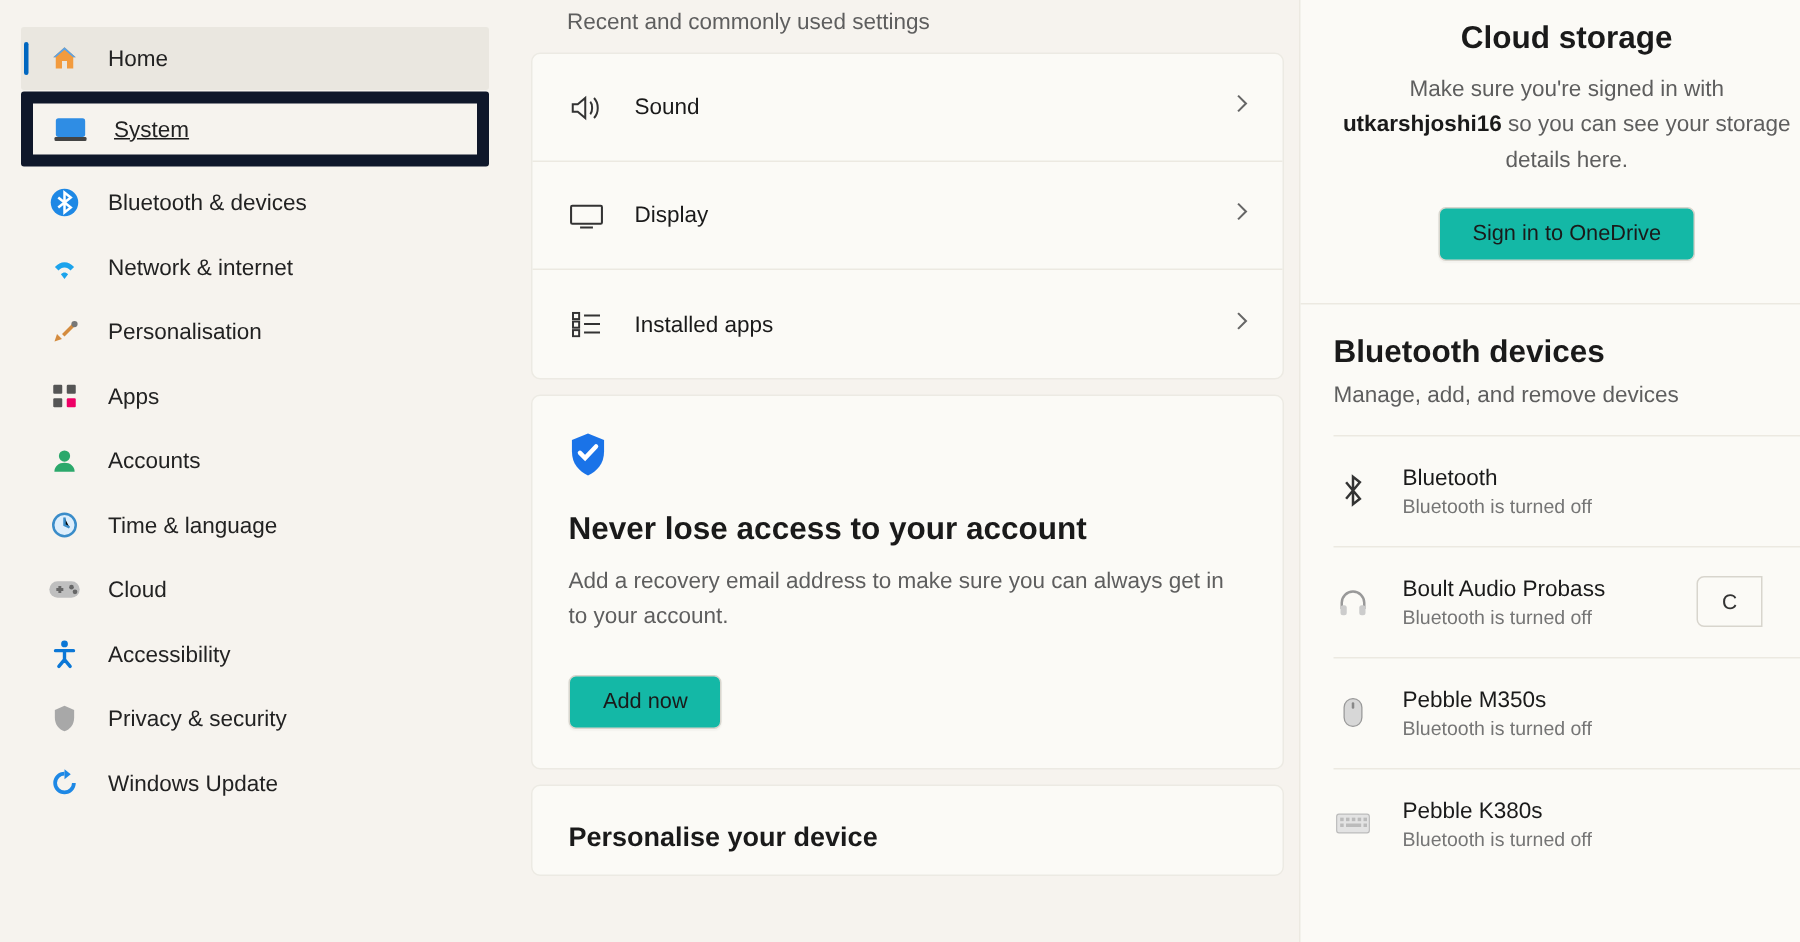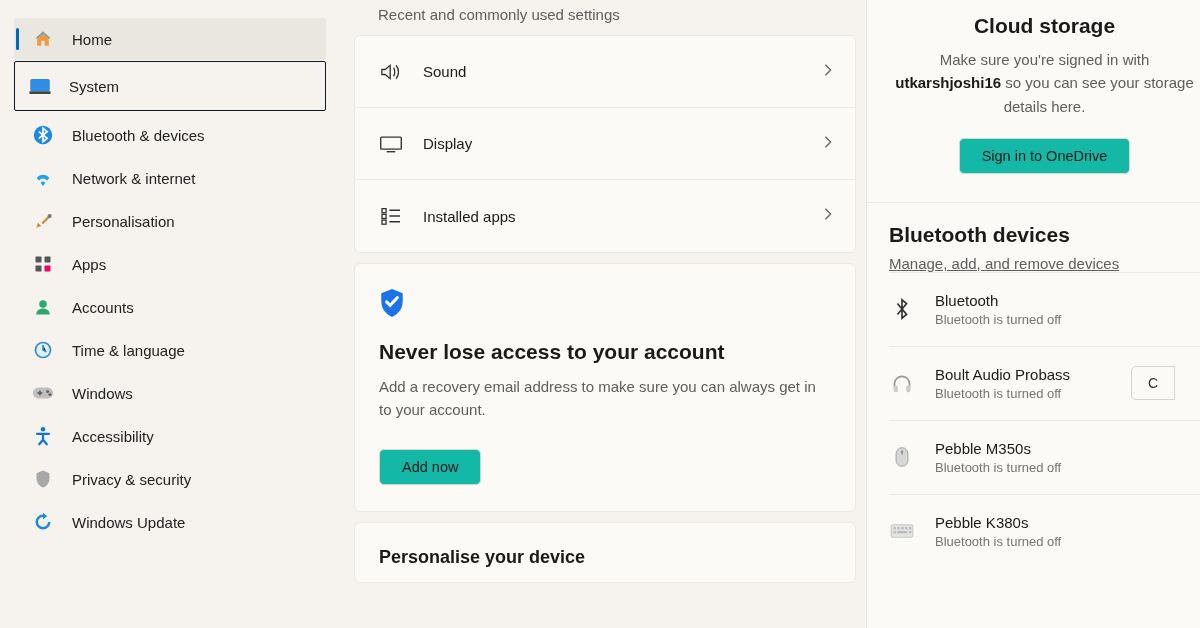--- a/index.html
+++ b/index.html
@@ -48,27 +48,28 @@
     width: 22px;
     height: 22px;
     display: flex;
     align-items: center;
     justify-content: center;
     margin-right: 18px;
     flex: 0 0 22px;
   }
   .side-label { font-size: 15px; color: #222; }
   .highlight-box {
-    border: 1px solid #0f172a;
+    border: 8px solid #0f172a;
     border-radius: 2px;
     height: 50px;
     display: flex;
     align-items: center;
     padding-left: 14px;
     margin: 1px 0 3px 0;
+    text-decoration: underline;
   }
   .highlight-box .side-ico { margin-right: 18px; }
   
   .main {
     position: absolute;
     left: 354px;
     top: 0;
     width: 502px;
     height: 448px;
   }
@@ -156,21 +157,21 @@
     margin-bottom: 20px;
   }
   .right-desc b { color: #1a1a1a; font-weight: 600; }
   .right-btn { margin-bottom: 28px; }
   .divider { height: 1px; background: #ece9e1; margin: 0; }
   .bt-section { padding: 20px 0 0 22px; }
   .bt-title { font-size: 21px; font-weight: 600; margin-bottom: 8px; }
   .bt-sub {
     font-size: 15px;
     color: #5e5e5e;
-    text-decoration: underline;
+    margin-bottom: 18px;
   }
   .bt-row {
     display: flex;
     align-items: center;
     height: 74px;
     border-top: 1px solid #ece9e1;
     padding-right: 25px;
   }
   .bt-ico {
     width: 26px;
@@ -287,21 +288,21 @@
 
   <div class="side-item">
     <span class="side-ico">
       <svg width="22" height="14" viewBox="0 0 28 18">
           <rect x="1" y="2" width="26" height="14" rx="7" fill="#bfbfbf"></rect>
           <circle cx="20" cy="7" r="2" fill="#666"></circle>
           <circle cx="23" cy="11" r="2" fill="#666"></circle>
           <path stroke="#666" stroke-width="2.5" d="M7 9h6M10 6v6"></path>
         </svg>
     </span>
-    <span class="side-label">Windows</span>
+    <span class="side-label">Cloud</span>
   </div>
 
   <div class="side-item">
     <span class="side-ico">
       <svg width="18" height="20" viewBox="0 0 24 26">
           <circle cx="12" cy="4" r="3" fill="#0b77d6"></circle>
           <path stroke="#0b77d6" stroke-width="3" stroke-linecap="round" d="M4 10h16M12 10v8M12 18l-5 6M12 18l5 6"></path>
         </svg>
     </span>
     <span class="side-label">Accessibility</span>

